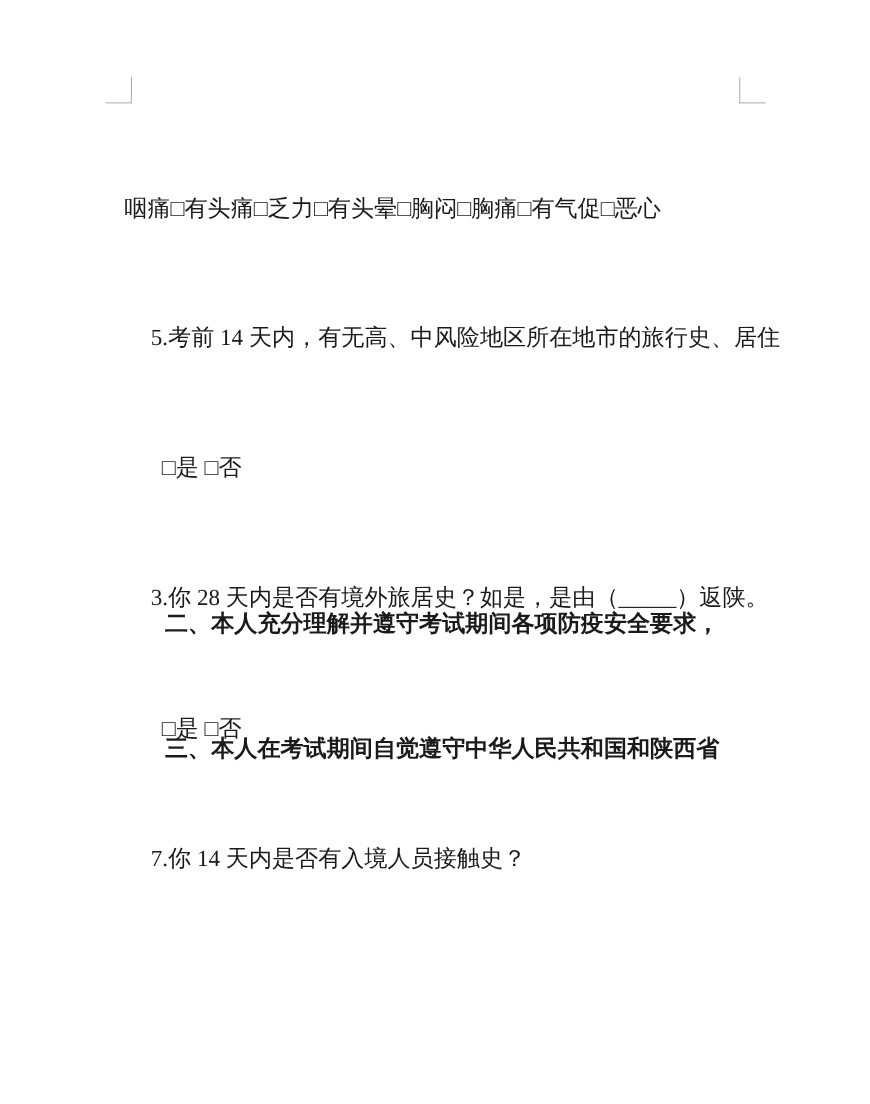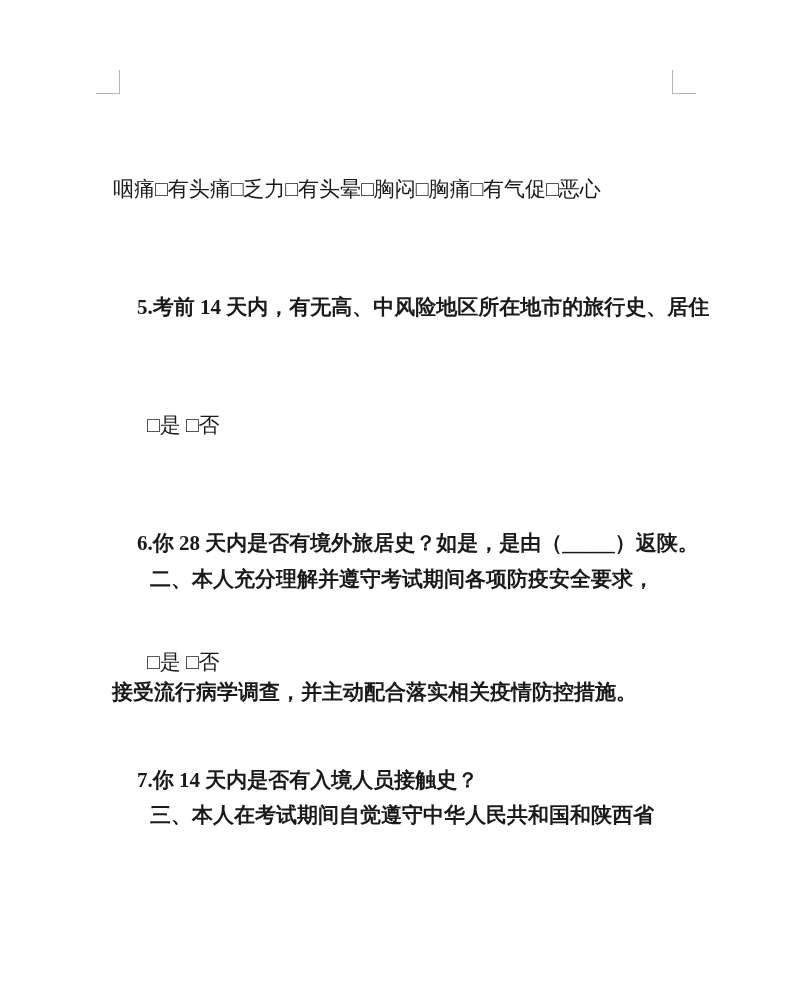--- a/index.html
+++ b/index.html
@@ -63,23 +63,23 @@
     top: 882px;
     width: 620px;
     font-family: "Liberation Serif", "DejaVu Serif", serif;
     font-size: 21px;
     line-height: 38px;
     font-weight: 400;
     white-space: pre;
   }
   .line { display: block; }
   .indent-none { padding-left: 0; }
-  .indent-num  { padding-left: 24px; font-weight: bold; }
+  .indent-num  { padding-left: 24px; }
   .indent-box  { padding-left: 34px; }
-  .indent-para { padding-left: 38px; margin-top: 11px; }
+  .indent-para { padding-left: 38px; }
   .sig-name { padding-left: 293px; font-family: Liberation Mono, monospace; }
   
   .caret {
     position: absolute;
     left: 118px;
     top: 947px;
     width: 3px;
     height: 29px;
     background: #000000;
   }
@@ -89,29 +89,28 @@
 
 <div class="page">
 
   <div class="crop-mark tl"></div>
   <div class="crop-mark tr"></div>
 
   <div class="questions">
     <span class="line indent-none">咽痛□有头痛□乏力□有头晕□胸闷□胸痛□有气促□恶心</span>
     <span class="line indent-num">5.考前 14 天内，有无高、中风险地区所在地市的旅行史、居住</span>
     <span class="line indent-box">□是 □否</span>
-    <span class="line indent-num">6.你 28 天内是否有境外旅居史？如是，是由（_____）返陕。</span>
+    <span class="line indent-num">3.你 28 天内是否有境外旅居史？如是，是由（_____）返陕。</span>
     <span class="line indent-box">□是 □否</span>
     <span class="line indent-num">7.你 14 天内是否有入境人员接触史？</span>
     
   </div>
 
   <div class="declarations">
     <span class="line indent-para">二、本人充分理解并遵守考试期间各项防疫安全要求，</span>
-    <span class="line indent-none">接受流行病学调查，并主动配合落实相关疫情防控措施。</span>
     <span class="line indent-para">三、本人在考试期间自觉遵守中华人民共和国和陕西省</span>
     
     
     
     
   </div>
 
   <div class="signature">
     <span class="line sig-name">签　　名：</span>
     

